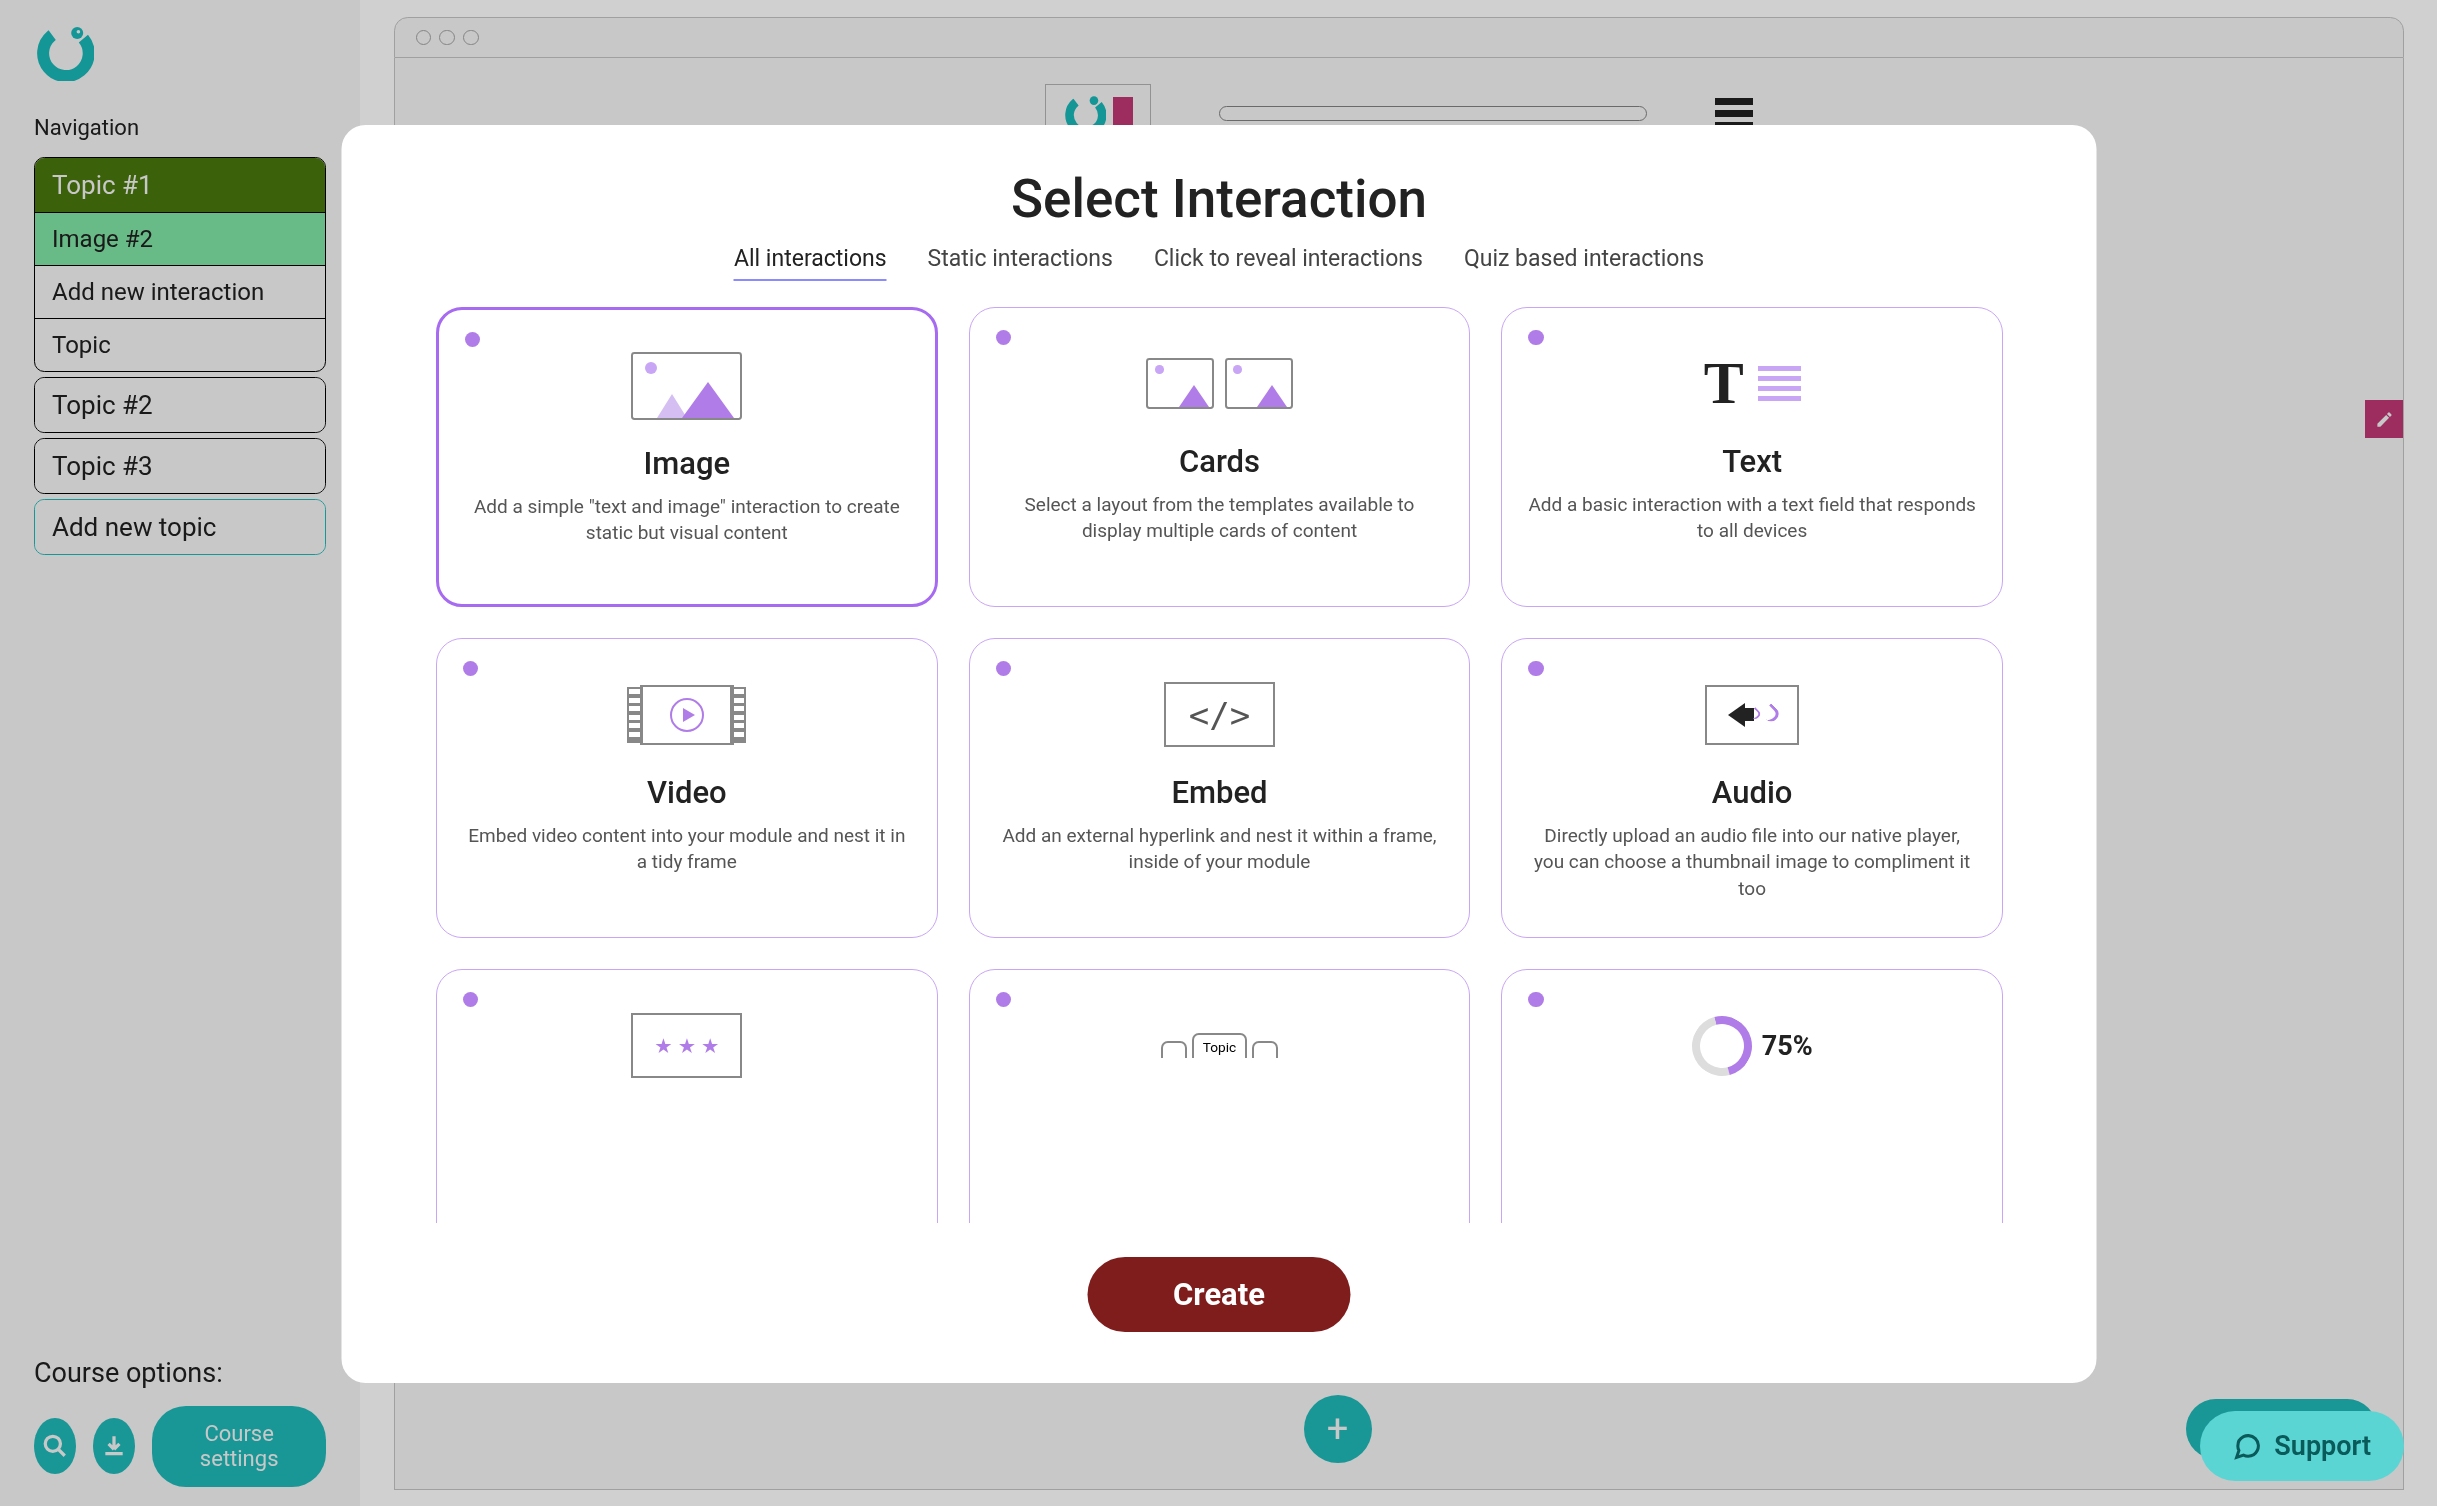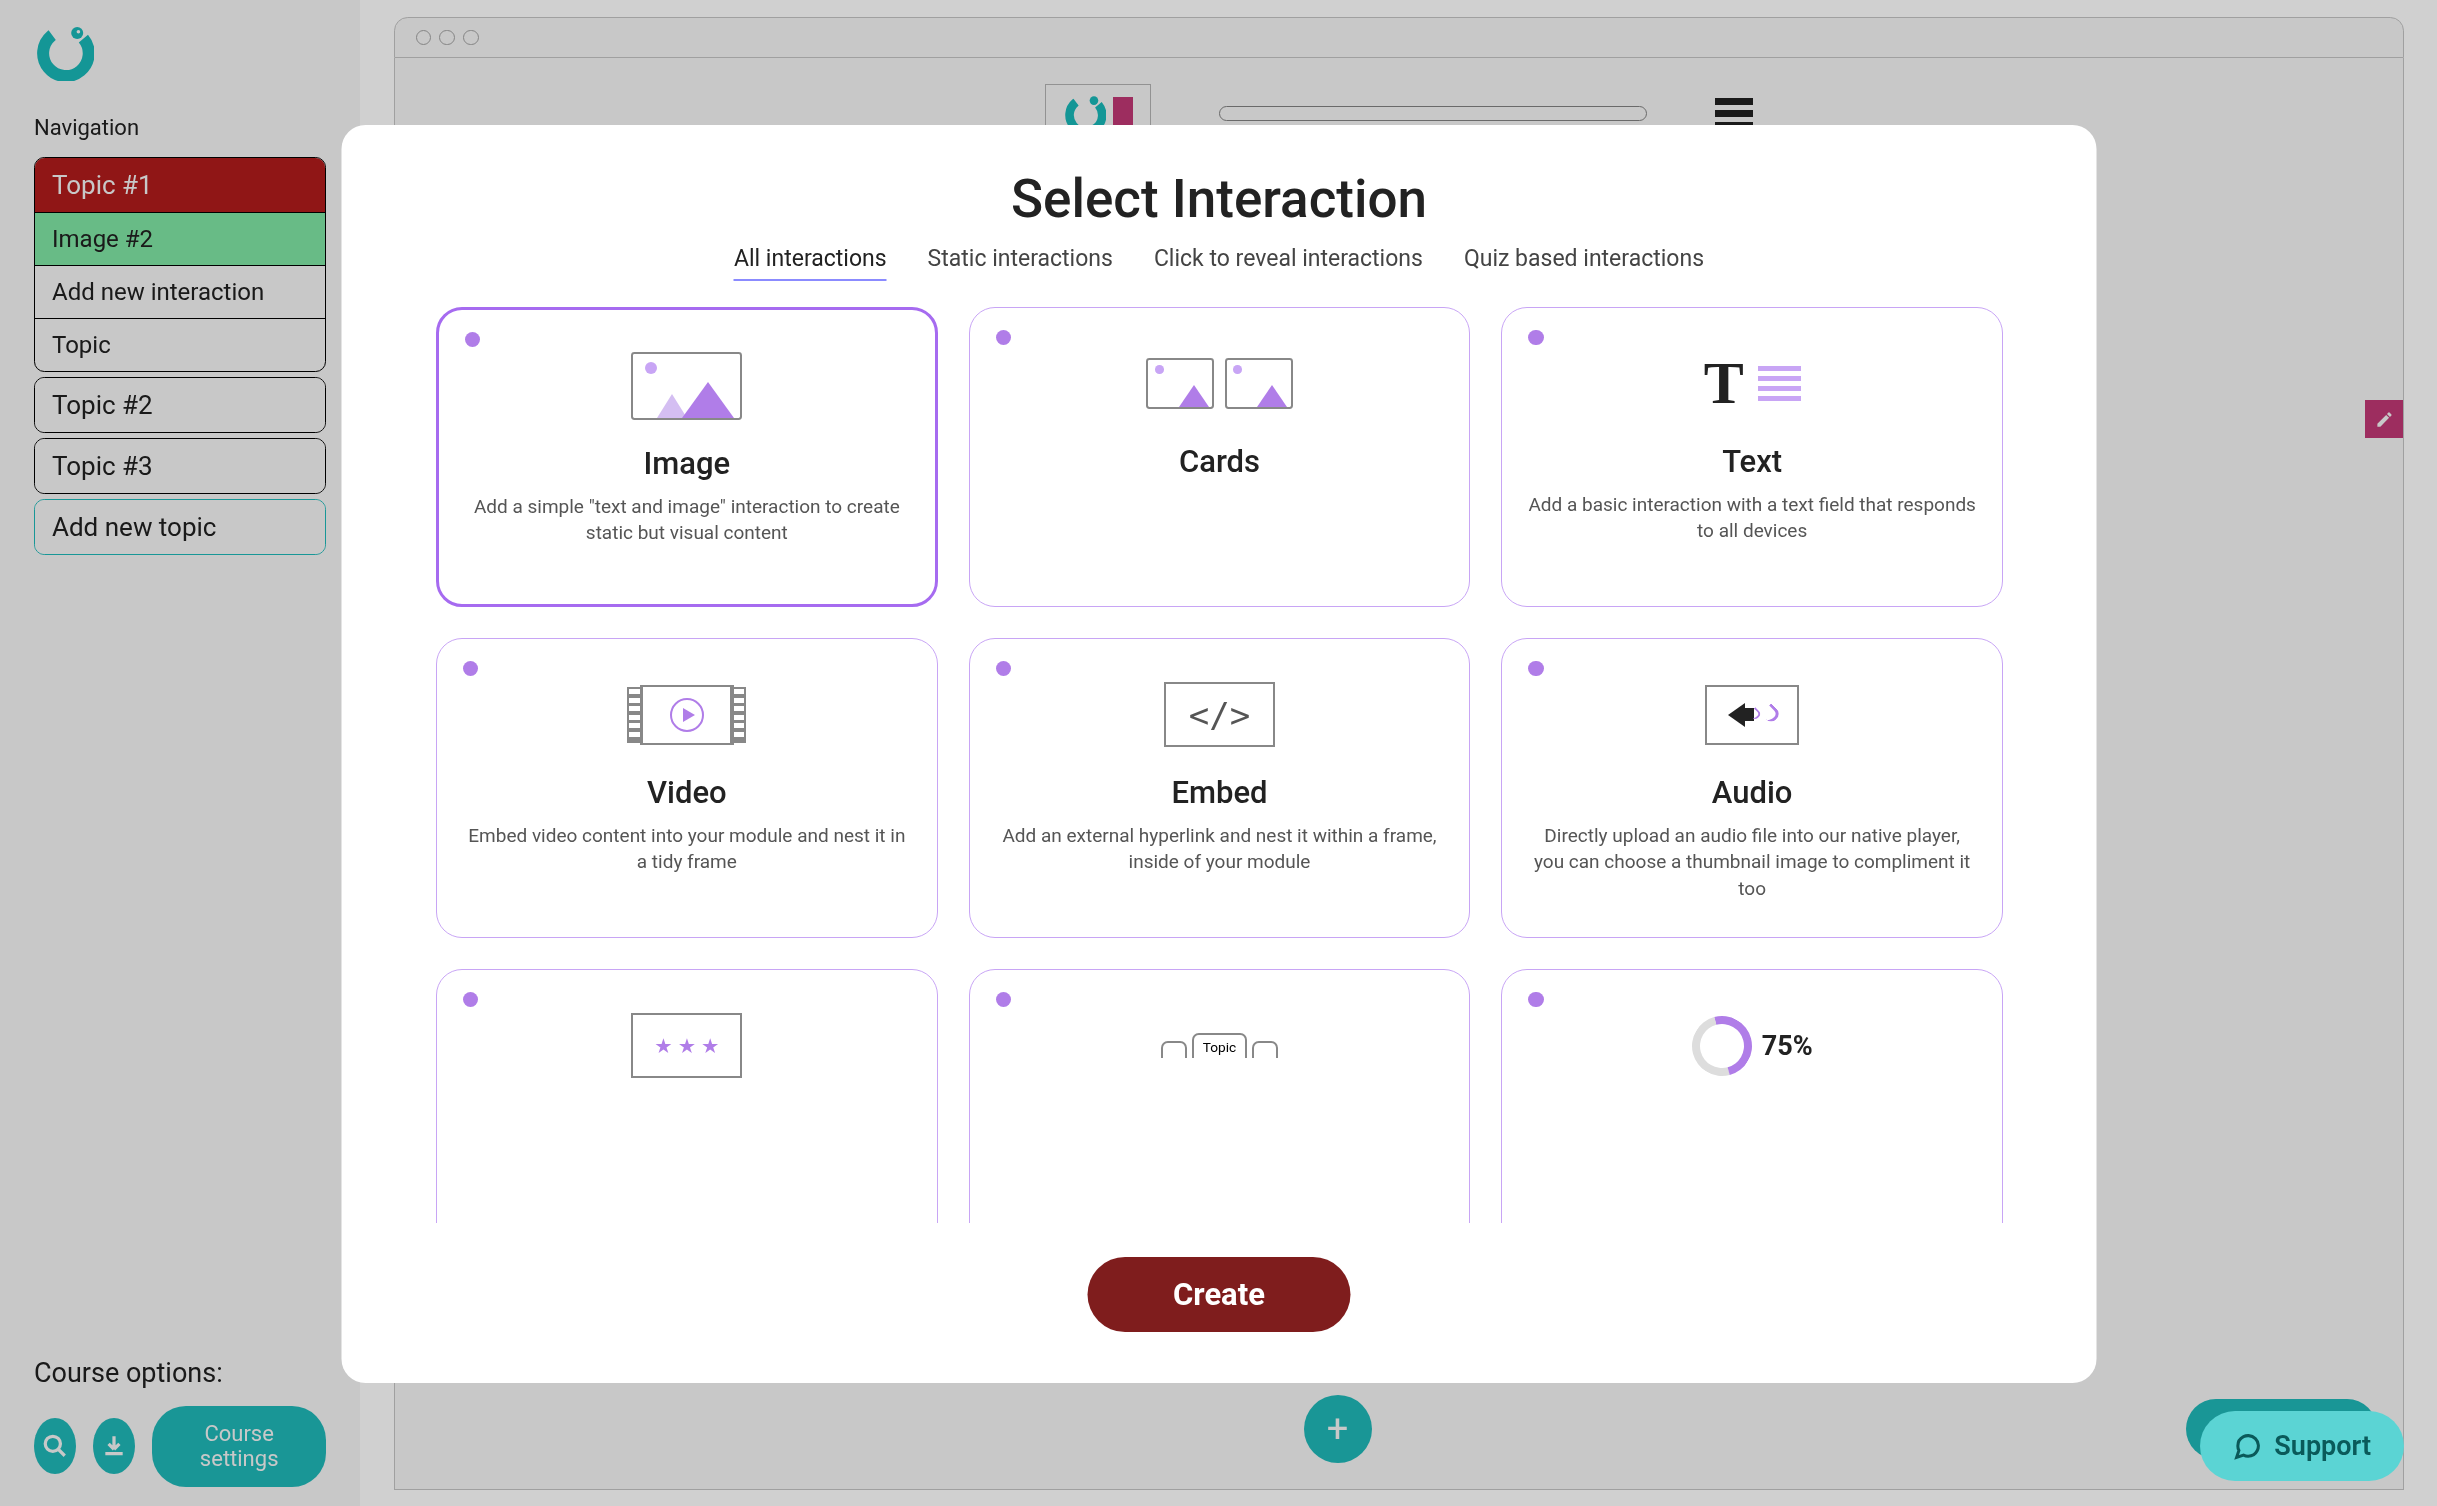--- a/index.html
+++ b/index.html
@@ -6,21 +6,21 @@
 body { background: #f5f5f5; width: 2438px; height: 1507px; position: relative; overflow: hidden; }
 .app-bg { position: absolute; inset: 0; display: flex; filter: brightness(0.92); }
 .sidebar { width: 360px; padding: 20.5px 34px; background: #fff; display: flex; flex-direction: column; }
 .logo { width: 60px; height: 60px; margin-bottom: 34px; }
 .logo svg { width: 100%; height: 100%; }
 .nav-title { font-size: 22px; font-weight: 400; color: #222; margin-bottom: 17px; }
 .nav-tree { flex: 1; }
 .nav-topic-group { border: 1.7px solid #000; border-radius: 10.3px; margin-bottom: 5.1px; overflow: hidden; }
 .nav-topic-group.teal { border-color: #1fc2c2; }
 .nav-topic-header { padding: 12px 17px; font-size: 26px; color: #222; background: #fff; }
-.nav-topic-header.active { background: #b91c1c; color: #fff; }
+.nav-topic-header.active { background: #4d7c0f; color: #fff; }
 .nav-sub { padding: 12px 17px; font-size: 24px; color: #222; border-top: 0.9px solid #000; }
 .nav-sub.active { background: #86efac; }
 .course-options-title { font-size: 27px; margin-bottom: 17px; color: #222; }
 .course-options-row { display: flex; gap: 17px; align-items: center; }
 .circle-btn { width: 56px; height: 56px; border-radius: 50%; background: #21c0c0; display: flex; align-items: center; justify-content: center; color: #fff; }
 .pill-btn { background: #21c0c0; color: #fff; font-size: 22px; padding: 15.4px 29px; border-radius: 34px; border: none; }
 .main-area { flex: 1; padding: 17px 34px; display: flex; flex-direction: column; }
 .browser-chrome { background: #fff; border: 1.7px solid #ccc; border-radius: 13.7px 13.7px 0 0; padding: 12px 20.5px; display: flex; gap: 8.6px; }
 .traffic-dot { width: 15.4px; height: 15.4px; border-radius: 50%; border: 1.7px solid #aaa; }
 .content-frame { background: #fff; border: 1.7px solid #ccc; border-top: none; flex: 1; padding: 26px; position: relative; }
@@ -198,20 +198,21 @@
                 <div class="sun"></div>
                 <div class="mtn"></div>
               </div>
               <div class="ic-image-frame">
                 <div class="sun"></div>
                 <div class="mtn"></div>
               </div>
             </div>
           </div>
           <div class="card-title">Cards</div>
+          <div class="card-desc">Select a layout from the templates available to display multiple cards of content</div>
         </div>
         <div class="int-card">
           <div class="card-dot"></div>
           <div class="card-icon">
             <div class="ic-text">
               <div class="T">T</div>
               <div class="lines">
                 <span></span>
                 <span></span>
                 <span></span>

